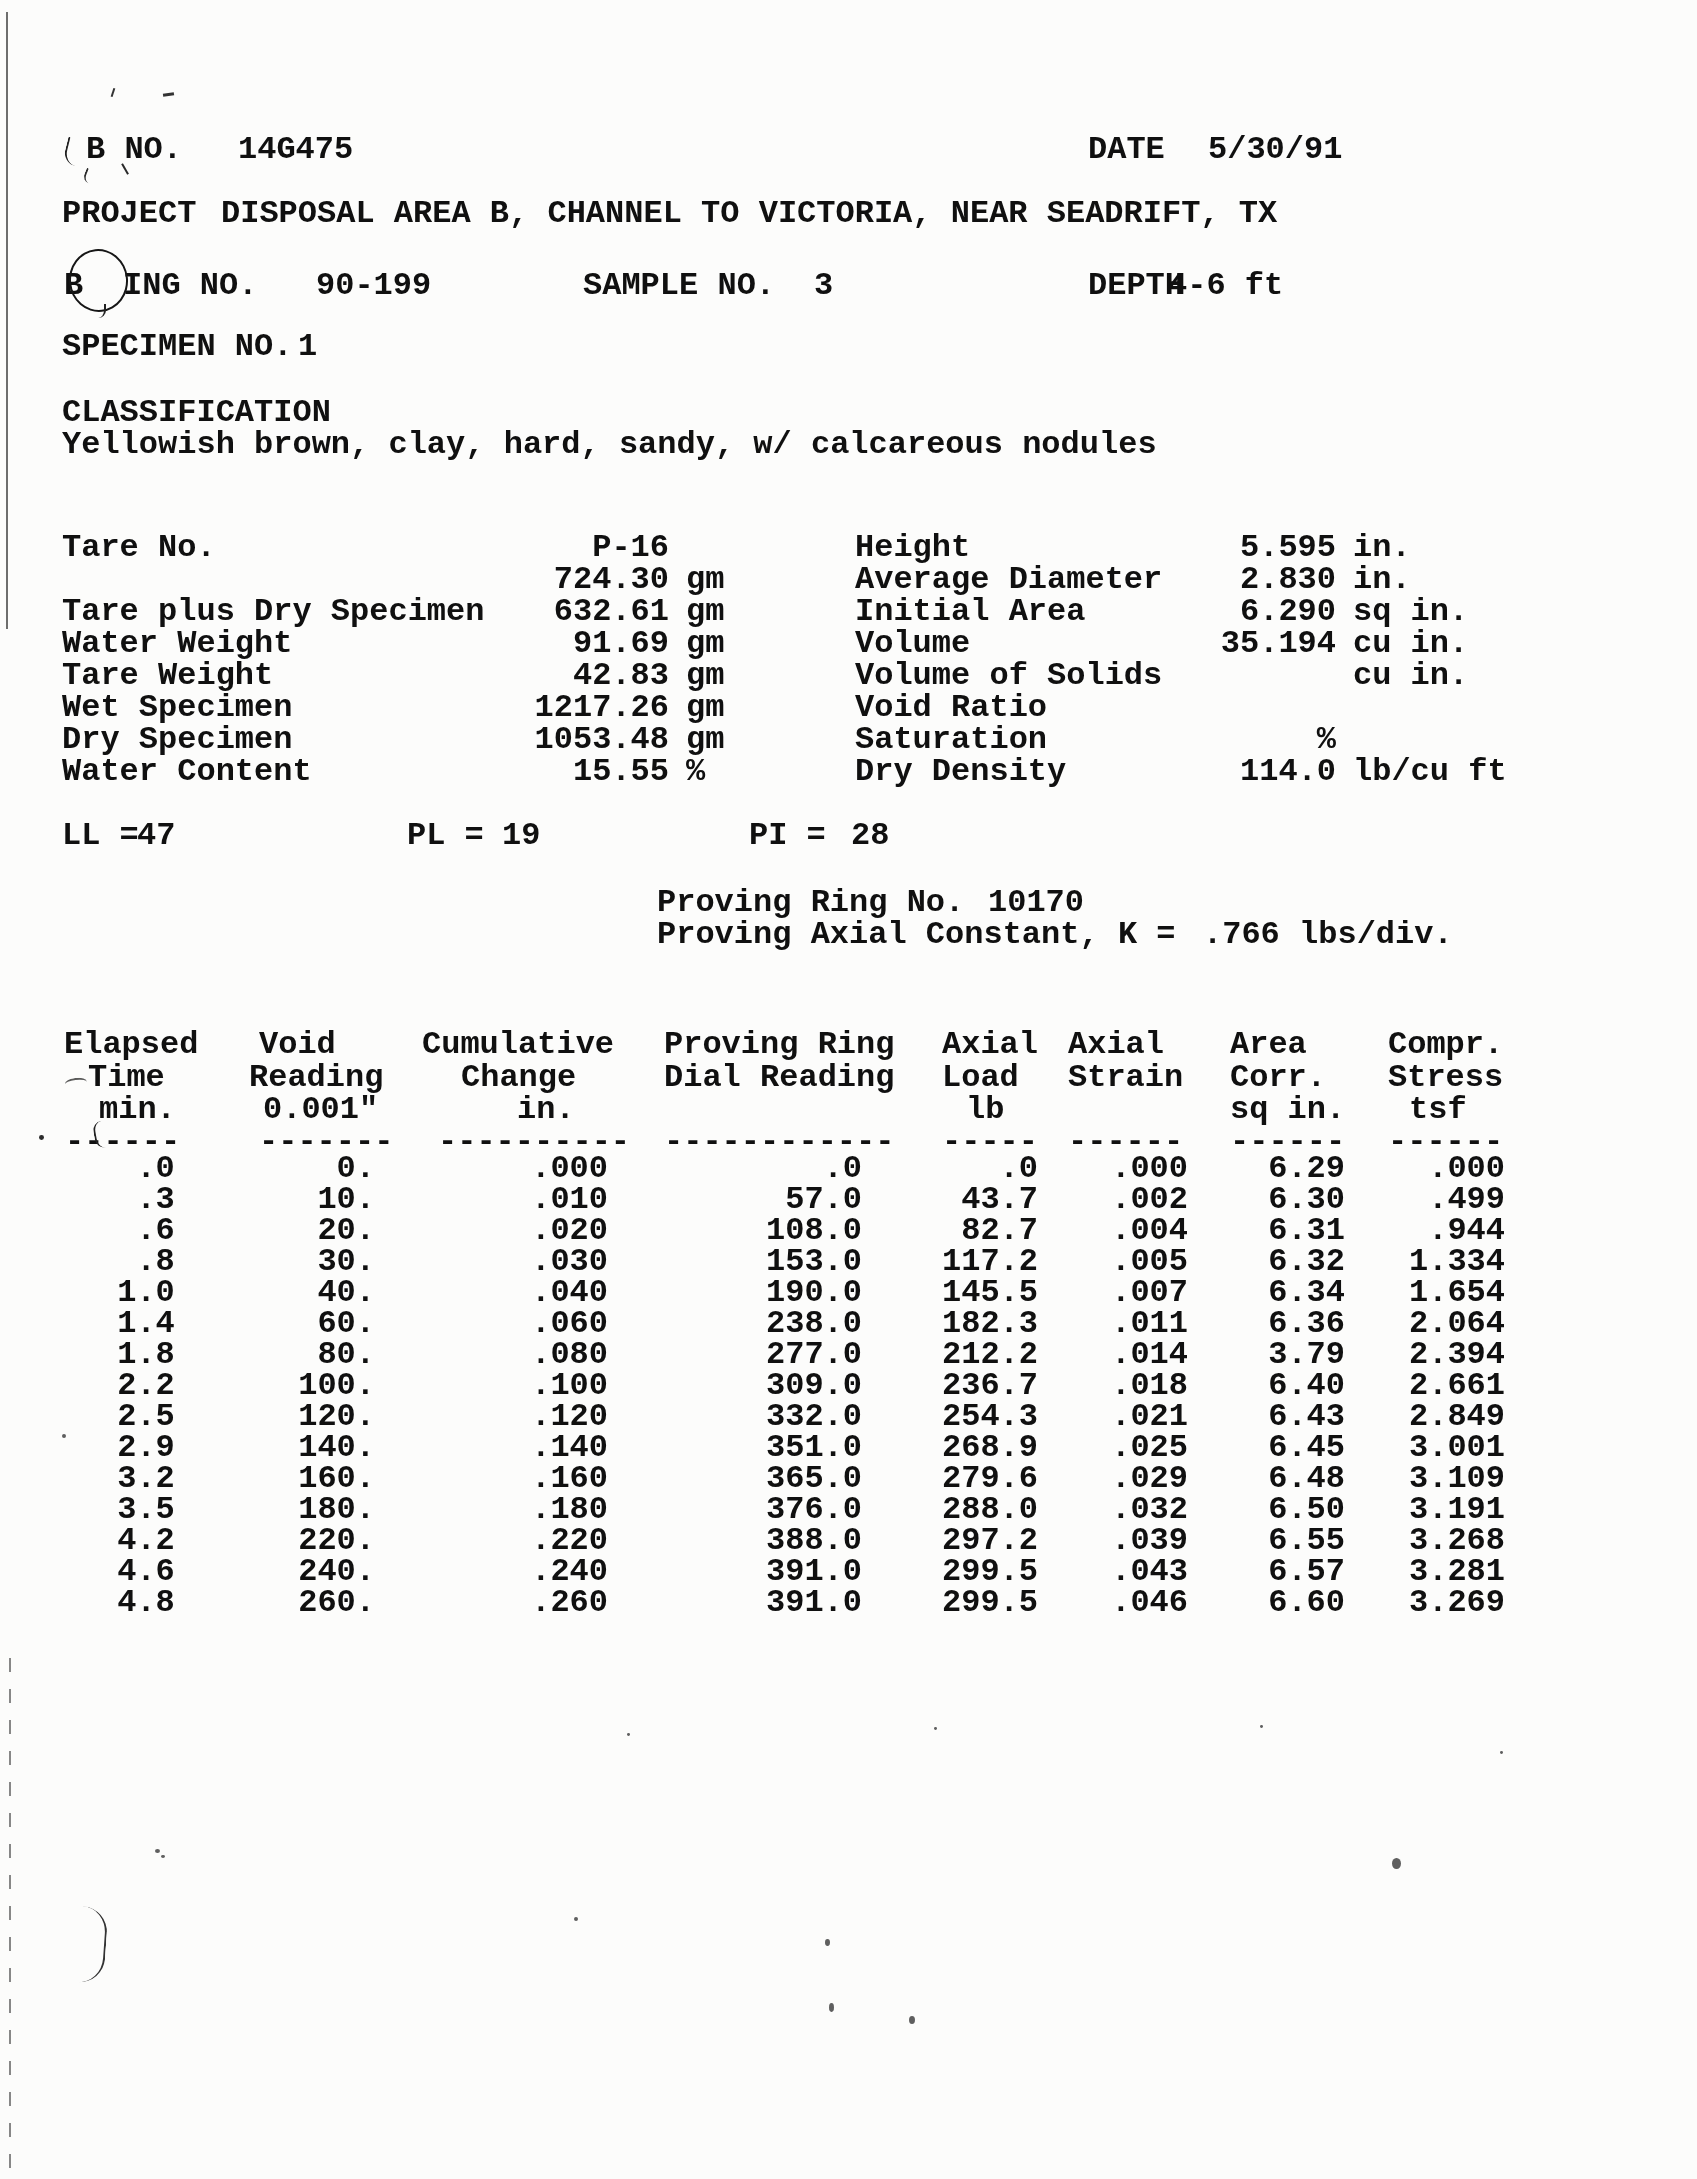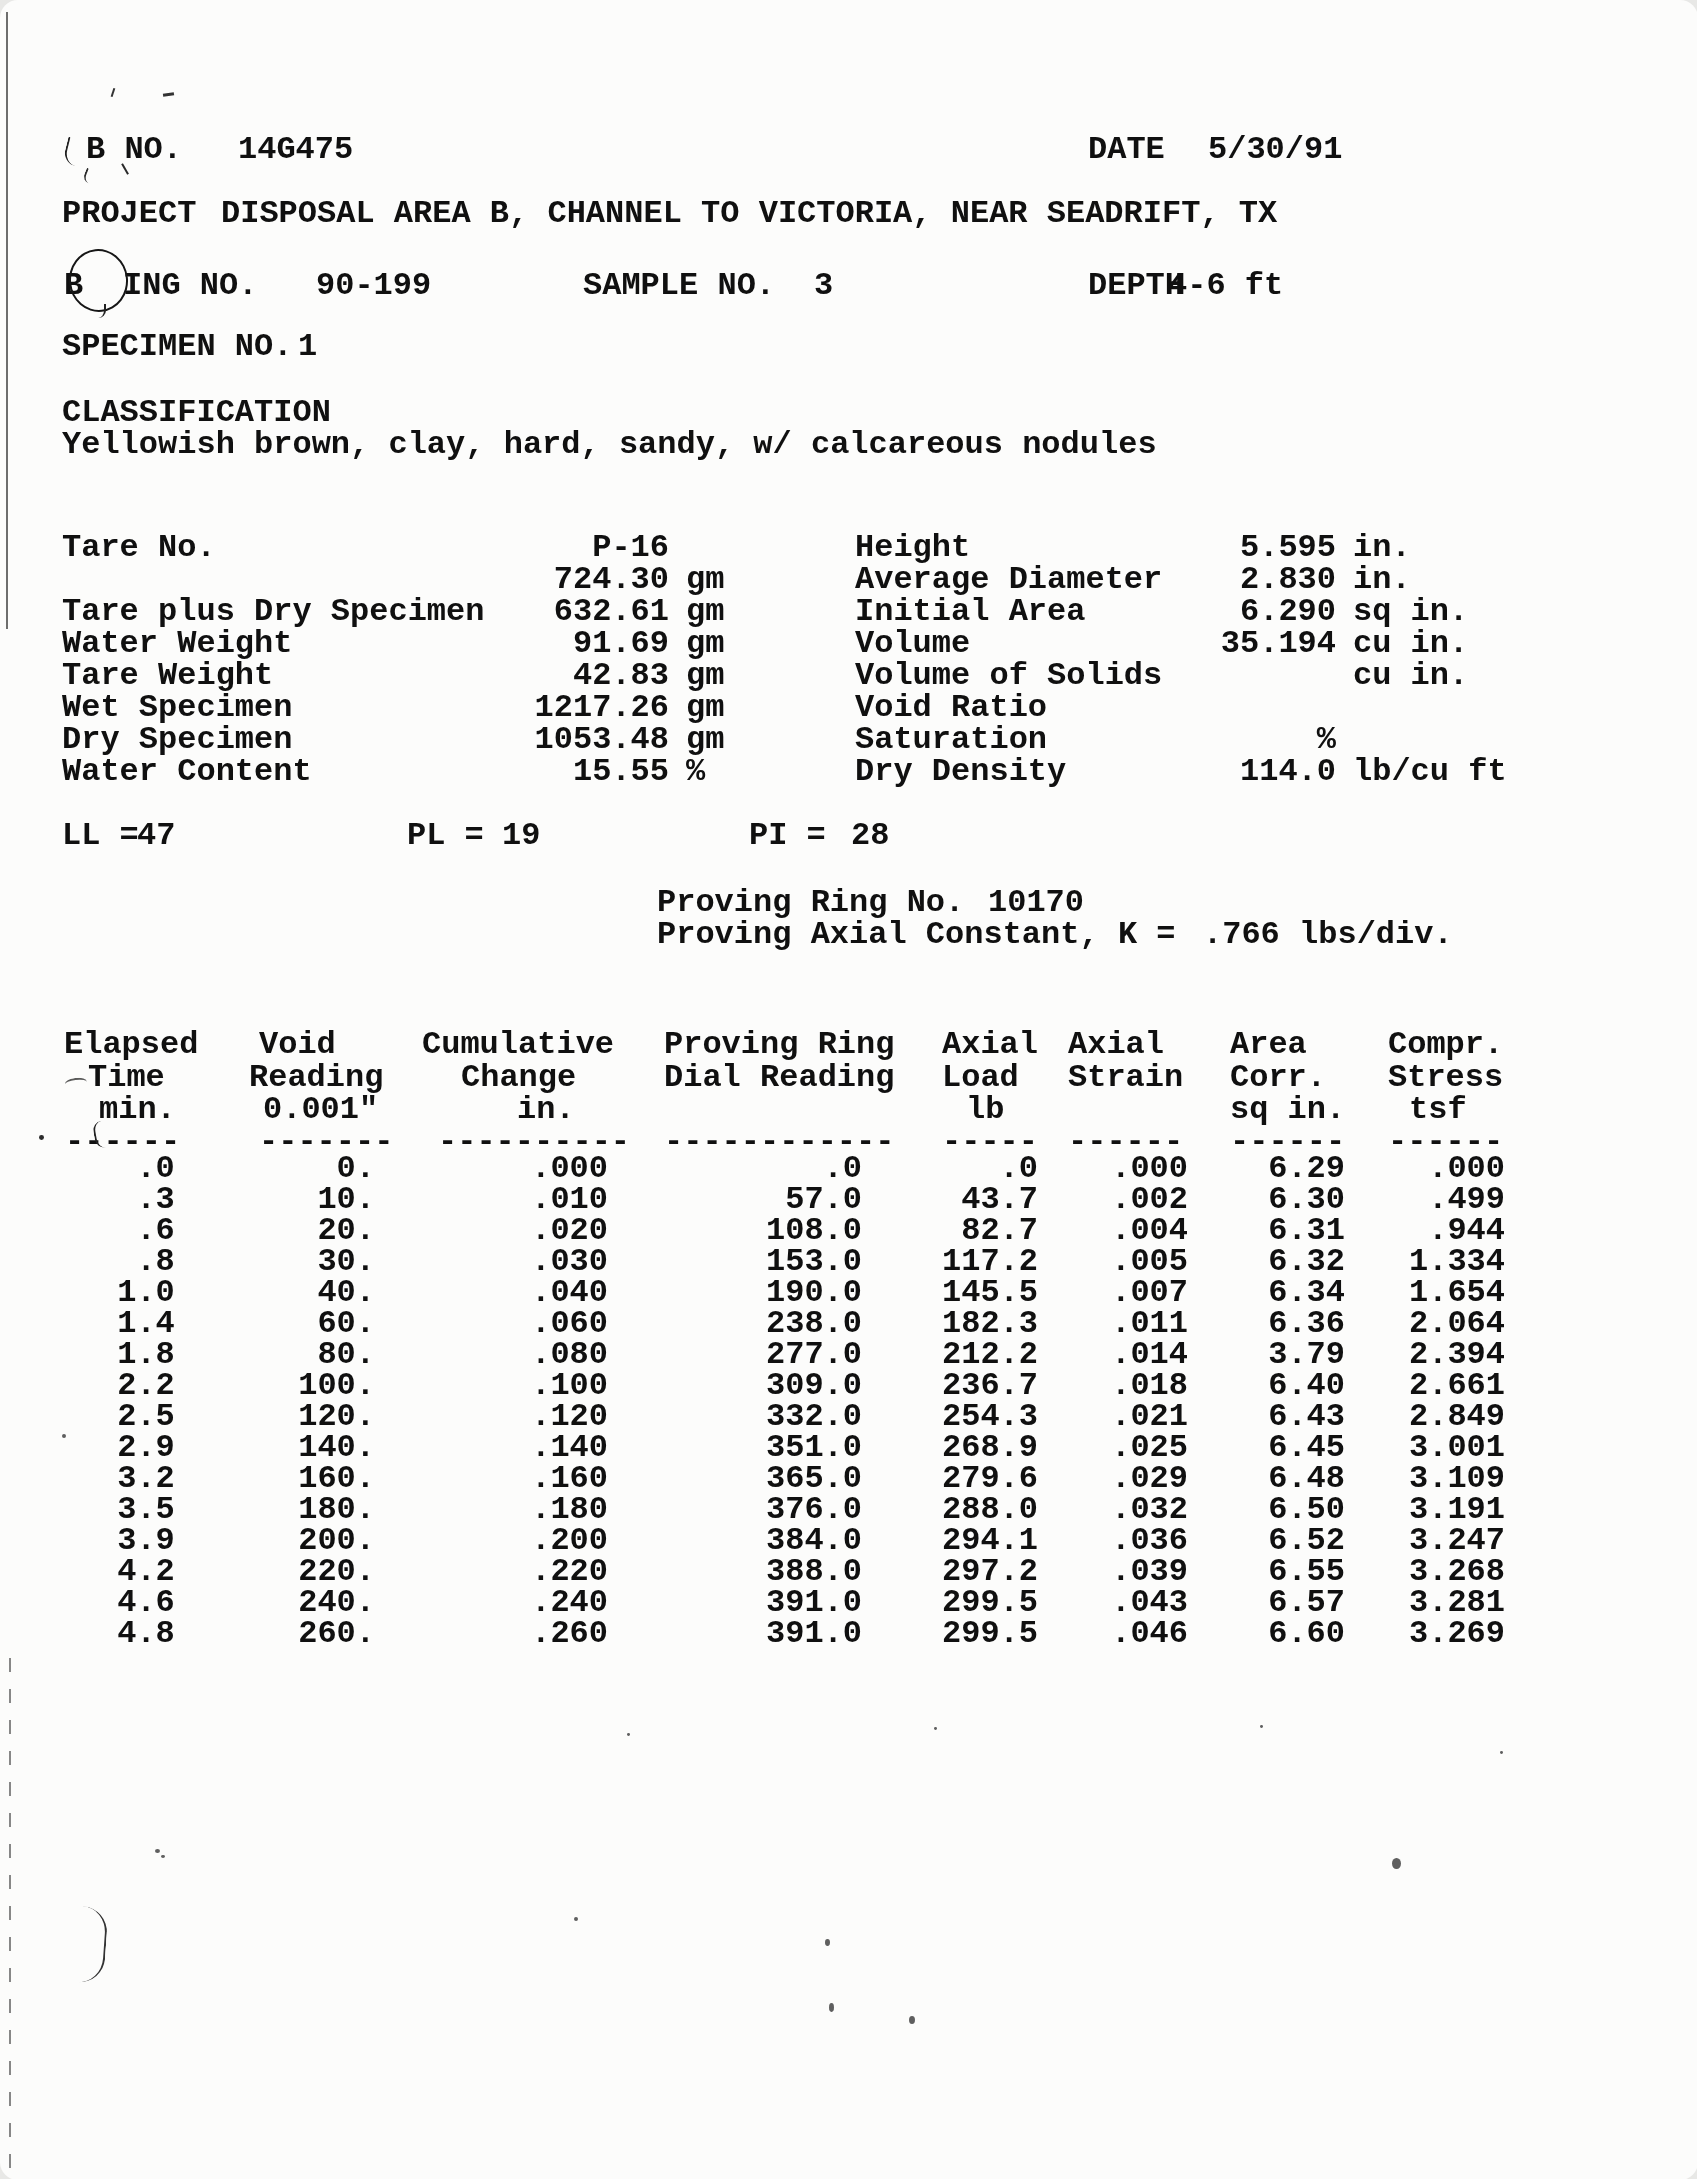--- a/index.html
+++ b/index.html
@@ -5,21 +5,20 @@
   html,body{margin:0;padding:0;background:#e8e8e6;}
   .page{
     position:relative;
     width:1698px;height:2180px;
     background:#fcfcfb;
     font-family:"Liberation Mono", monospace;
     font-size:32px;
     font-weight:700;
     color:#101010;
     overflow:hidden;
-    border-radius:18px;
   }
   .t{position:absolute;white-space:pre;line-height:32px;}
   
   #spec-left{position:absolute;left:62px;top:529px;width:784px;}
   #spec-right{position:absolute;left:855px;top:529px;width:706px;}
   .mrow{position:relative;height:32px;}
   .mlabel{position:absolute;left:0;white-space:pre;}
   #spec-left .mval{position:absolute;left:440px;width:167px;text-align:right;white-space:pre;}
   #spec-left .munit{position:absolute;left:624px;white-space:pre;}
   #spec-right .mval{position:absolute;left:314px;width:167px;text-align:right;white-space:pre;}
@@ -309,30 +308,20 @@
       </div>
       <div class="trow">
         <span class="tcell c0">3.5</span>
         <span class="tcell c1">180.</span>
         <span class="tcell c2">.180</span>
         <span class="tcell c3">376.0</span>
         <span class="tcell c4">288.0</span>
         <span class="tcell c5">.032</span>
         <span class="tcell c6">6.50</span>
         <span class="tcell c7">3.191</span>
-      </div>
-      <div class="trow">
-        <span class="tcell c0">3.9</span>
-        <span class="tcell c1">200.</span>
-        <span class="tcell c2">.200</span>
-        <span class="tcell c3">384.0</span>
-        <span class="tcell c4">294.1</span>
-        <span class="tcell c5">.036</span>
-        <span class="tcell c6">6.52</span>
-        <span class="tcell c7">3.247</span>
       </div>
       <div class="trow">
         <span class="tcell c0">4.2</span>
         <span class="tcell c1">220.</span>
         <span class="tcell c2">.220</span>
         <span class="tcell c3">388.0</span>
         <span class="tcell c4">297.2</span>
         <span class="tcell c5">.039</span>
         <span class="tcell c6">6.55</span>
         <span class="tcell c7">3.268</span>

